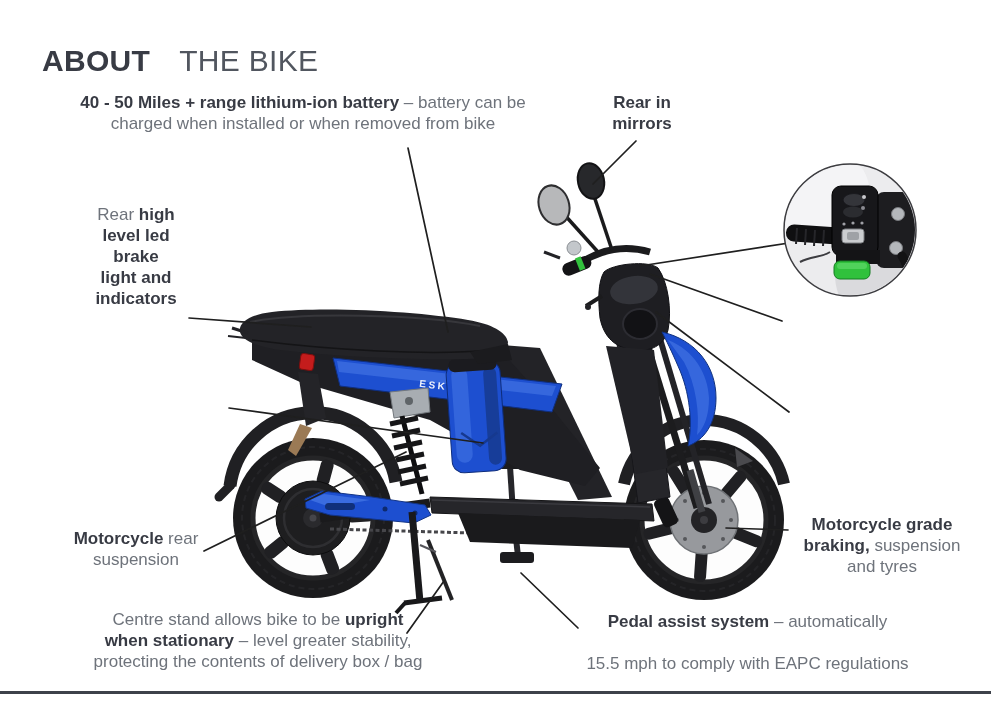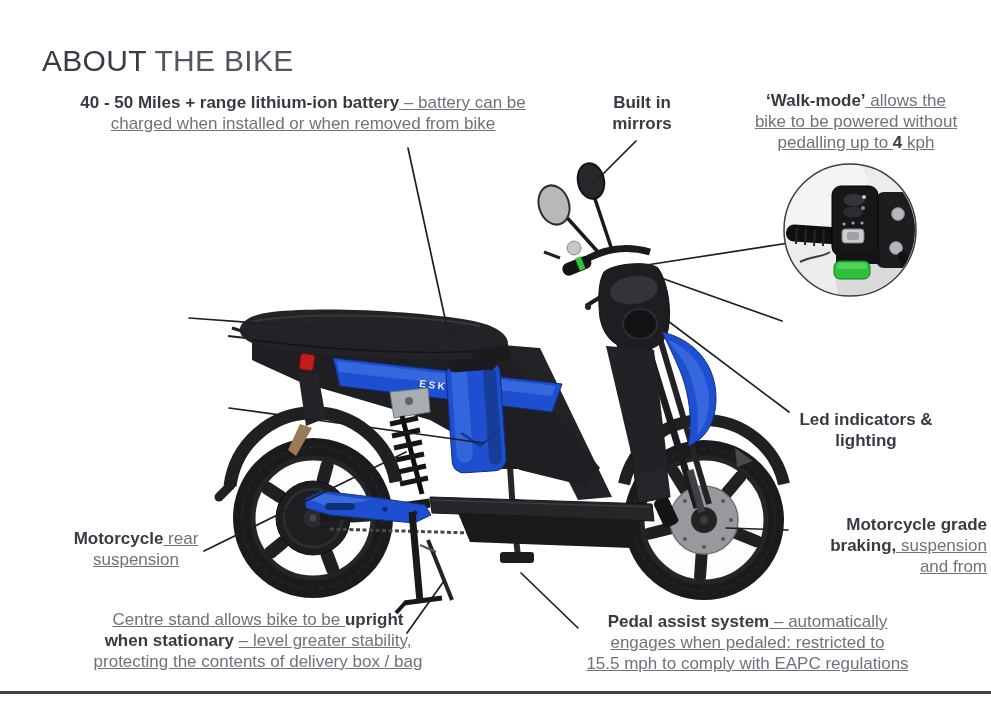--- a/index.html
+++ b/index.html
@@ -5,24 +5,24 @@
   :root{
     --ink:#383b44; --muted:#6e737b; --accent:#1d4fd0; --green:#32c23d;
     --line:#1f1f1f; --bar:#3d414a;
   }
   html,body{margin:0;padding:0;background:#fff;}
   #stage{position:relative;width:991px;height:701px;background:#ffffff;overflow:hidden;
          font-family:"Liberation Sans","DejaVu Sans",sans-serif;}
   #bike-svg{position:absolute;left:0;top:0;width:991px;height:701px;}
   .label{position:absolute;text-align:center;font-size:17px;line-height:21px;color:var(--muted);}
   .label .b{color:var(--ink);font-weight:700;}
-  .label .r{color:var(--muted);font-weight:400;text-decoration:underline;}
+  .label .r{color:var(--muted);font-weight:400;}
   #page-title{position:absolute;left:42px;top:44px;font-size:30px;letter-spacing:.3px;}
-  #page-title .t-bold{color:var(--ink);font-weight:400;}
-  #page-title .t-light{color:#51565f;font-weight:400;}
+  #page-title .t-bold{color:var(--ink);font-weight:700;}
+  #page-title .t-light{color:#51565f;font-weight:400;margin-left:21px;}
   #bottom-bar{position:absolute;left:0;top:691px;width:991px;height:3px;background:var(--bar);}
   .callout{stroke:var(--line);stroke-width:1.7;stroke-linecap:round;}
   .logo-text{fill:#ffffff;font-size:10px;font-weight:700;letter-spacing:2.5px;opacity:.92;
              font-family:"Liberation Sans","DejaVu Sans",sans-serif;}
 </style>
 </head>
 <body>
 
 <div id="stage">
 
@@ -252,55 +252,53 @@
   <div id="page-title">
     <span class="t-bold">ABOUT</span><span class="t-light"> THE BIKE</span>
   </div>
 
   <div class="label" style="left:29px;top:92px;width:548px;">
     <span class="b">40 -  50 Miles + range lithium-ion battery</span><span class="r"> – battery can be</span><br>
     <span class="r">charged when installed or when removed from bike</span>
   </div>
 
   <div class="label" style="left:592px;top:92px;width:100px;">
-    <span class="b">Built in</span><br>
+    <span class="b">Rear in</span><br>
     <span class="b">mirrors</span>
   </div>
 
-  <div class="label" style="left:730px;top:90px;width:252px;">
-    <span class="b">‘Walk-mode’</span><span class="r"> allows the</span><br>
-    <span class="r">bike to be powered without</span><br>
-    <span class="r">pedalling up to </span><span class="b">4</span><span class="r"> kph</span>
-  </div>
-
-
-
-
-  <div class="label" style="left:766px;top:409px;width:200px;">
-    <span class="b">Led indicators &amp;</span><br>
-    <span class="b">lighting</span>
-  </div>
+
+  <div class="label" style="left:76px;top:204px;width:120px;">
+    <span class="r">Rear </span><span class="b">high</span><br>
+    <span class="b">level led</span><br>
+    <span class="b">brake</span><br>
+    <span class="b">light and</span><br>
+    <span class="b">indicators</span>
+  </div>
+
+
+
 
   <div class="label" style="left:52px;top:528px;width:168px;">
     <span class="b">Motorcycle</span><span class="r"> rear</span><br>
     <span class="r">suspension</span>
   </div>
 
-  <div class="label" style="left:777px;top:514px;width:210px;text-align:right;">
+  <div class="label" style="left:777px;top:514px;width:210px;">
     <span class="b">Motorcycle grade</span><br>
     <span class="b">braking,</span><span class="r"> suspension</span><br>
-    <span class="r">and from</span>
+    <span class="r">and tyres</span>
   </div>
 
   <div class="label" style="left:58px;top:609px;width:400px;">
     <span class="r">Centre stand allows bike to be </span><span class="b">upright</span><br>
     <span class="b">when stationary </span><span class="r"> – level greater stability,</span><br>
     <span class="r">protecting the contents of delivery box / bag</span>
   </div>
 
   <div class="label" style="left:545px;top:611px;width:405px;text-align:center;">
     <span class="b">Pedal assist system</span><span class="r"> – automatically</span><br>
-    <span class="r">engages when pedaled: restricted to</span><br>
+    <br>
     <span class="r">15.5 mph to comply with EAPC regulations</span>
   </div>
 
   <div id="bottom-bar"></div>
 </div>
 
 </body></html>

